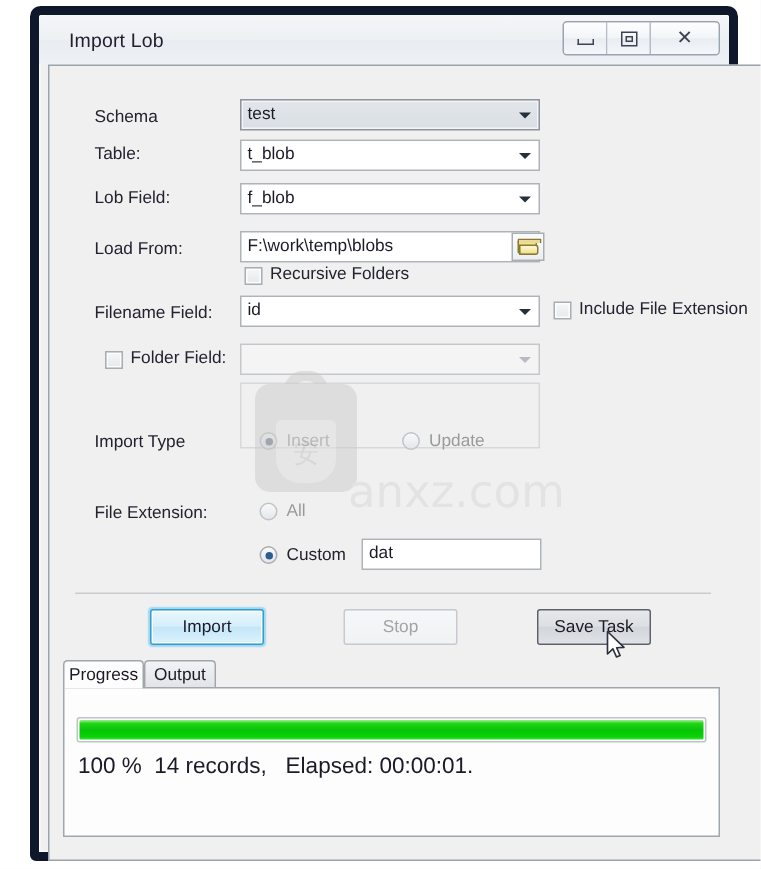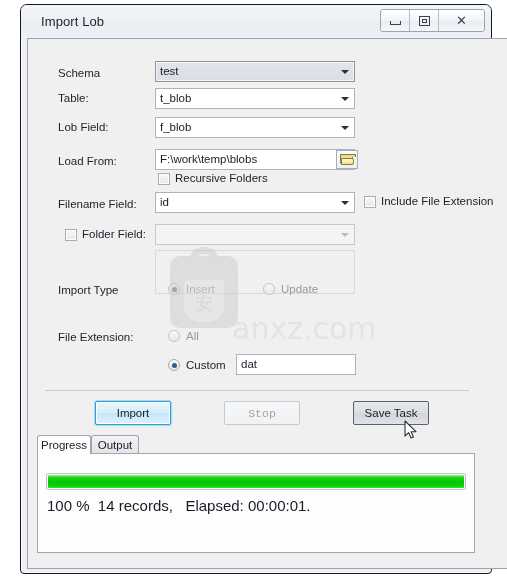--- a/index.html
+++ b/index.html
@@ -18,21 +18,21 @@
   }
 
   
   .window {
     position: absolute;
     left: 20px;
     top: 4px;
     width: 472px;
     height: 570px;
     background: #f0f0f0;
-    border: 1px solid #0f172a;
+    border: 6px solid #0f172a;
     border-radius: 7px 7px 4px 4px;
     box-sizing: border-box;
     box-shadow: inset 0 0 0 1px #fbfcfd;
   }
   .titlebar {
     position: absolute;
     left: 0; top: 0;
     width: 100%;
     height: 33px;
     background: linear-gradient(to bottom, #f3f5f7 0%, #eef1f4 48%, #e9edf1 52%, #eef1f5 100%);
@@ -264,21 +264,20 @@
     background: linear-gradient(to bottom,#eaf7fd 0%,#d4eefb 48%,#c2e6f9 50%,#ddf2fd 100%);
   }
   .btn.hovered {
     border: 1px solid #5c6168;
     background: linear-gradient(to bottom,#e6e8eb 0%,#dcdfe3 48%,#d2d6db 50%,#dfe2e6 100%);
   }
   .btn.disabled {
     color: #a3a3a3;
     border-color: #c6cad0;
     background: linear-gradient(to bottom,#f6f7f8 0%,#f1f2f4 100%);
-    font-family: Liberation Mono, monospace;
   }
 
   
   .tabstrip {
     position: absolute;
     left: 9px;
     top: 396px;
     width: 438px;
     height: 18px;
   }

